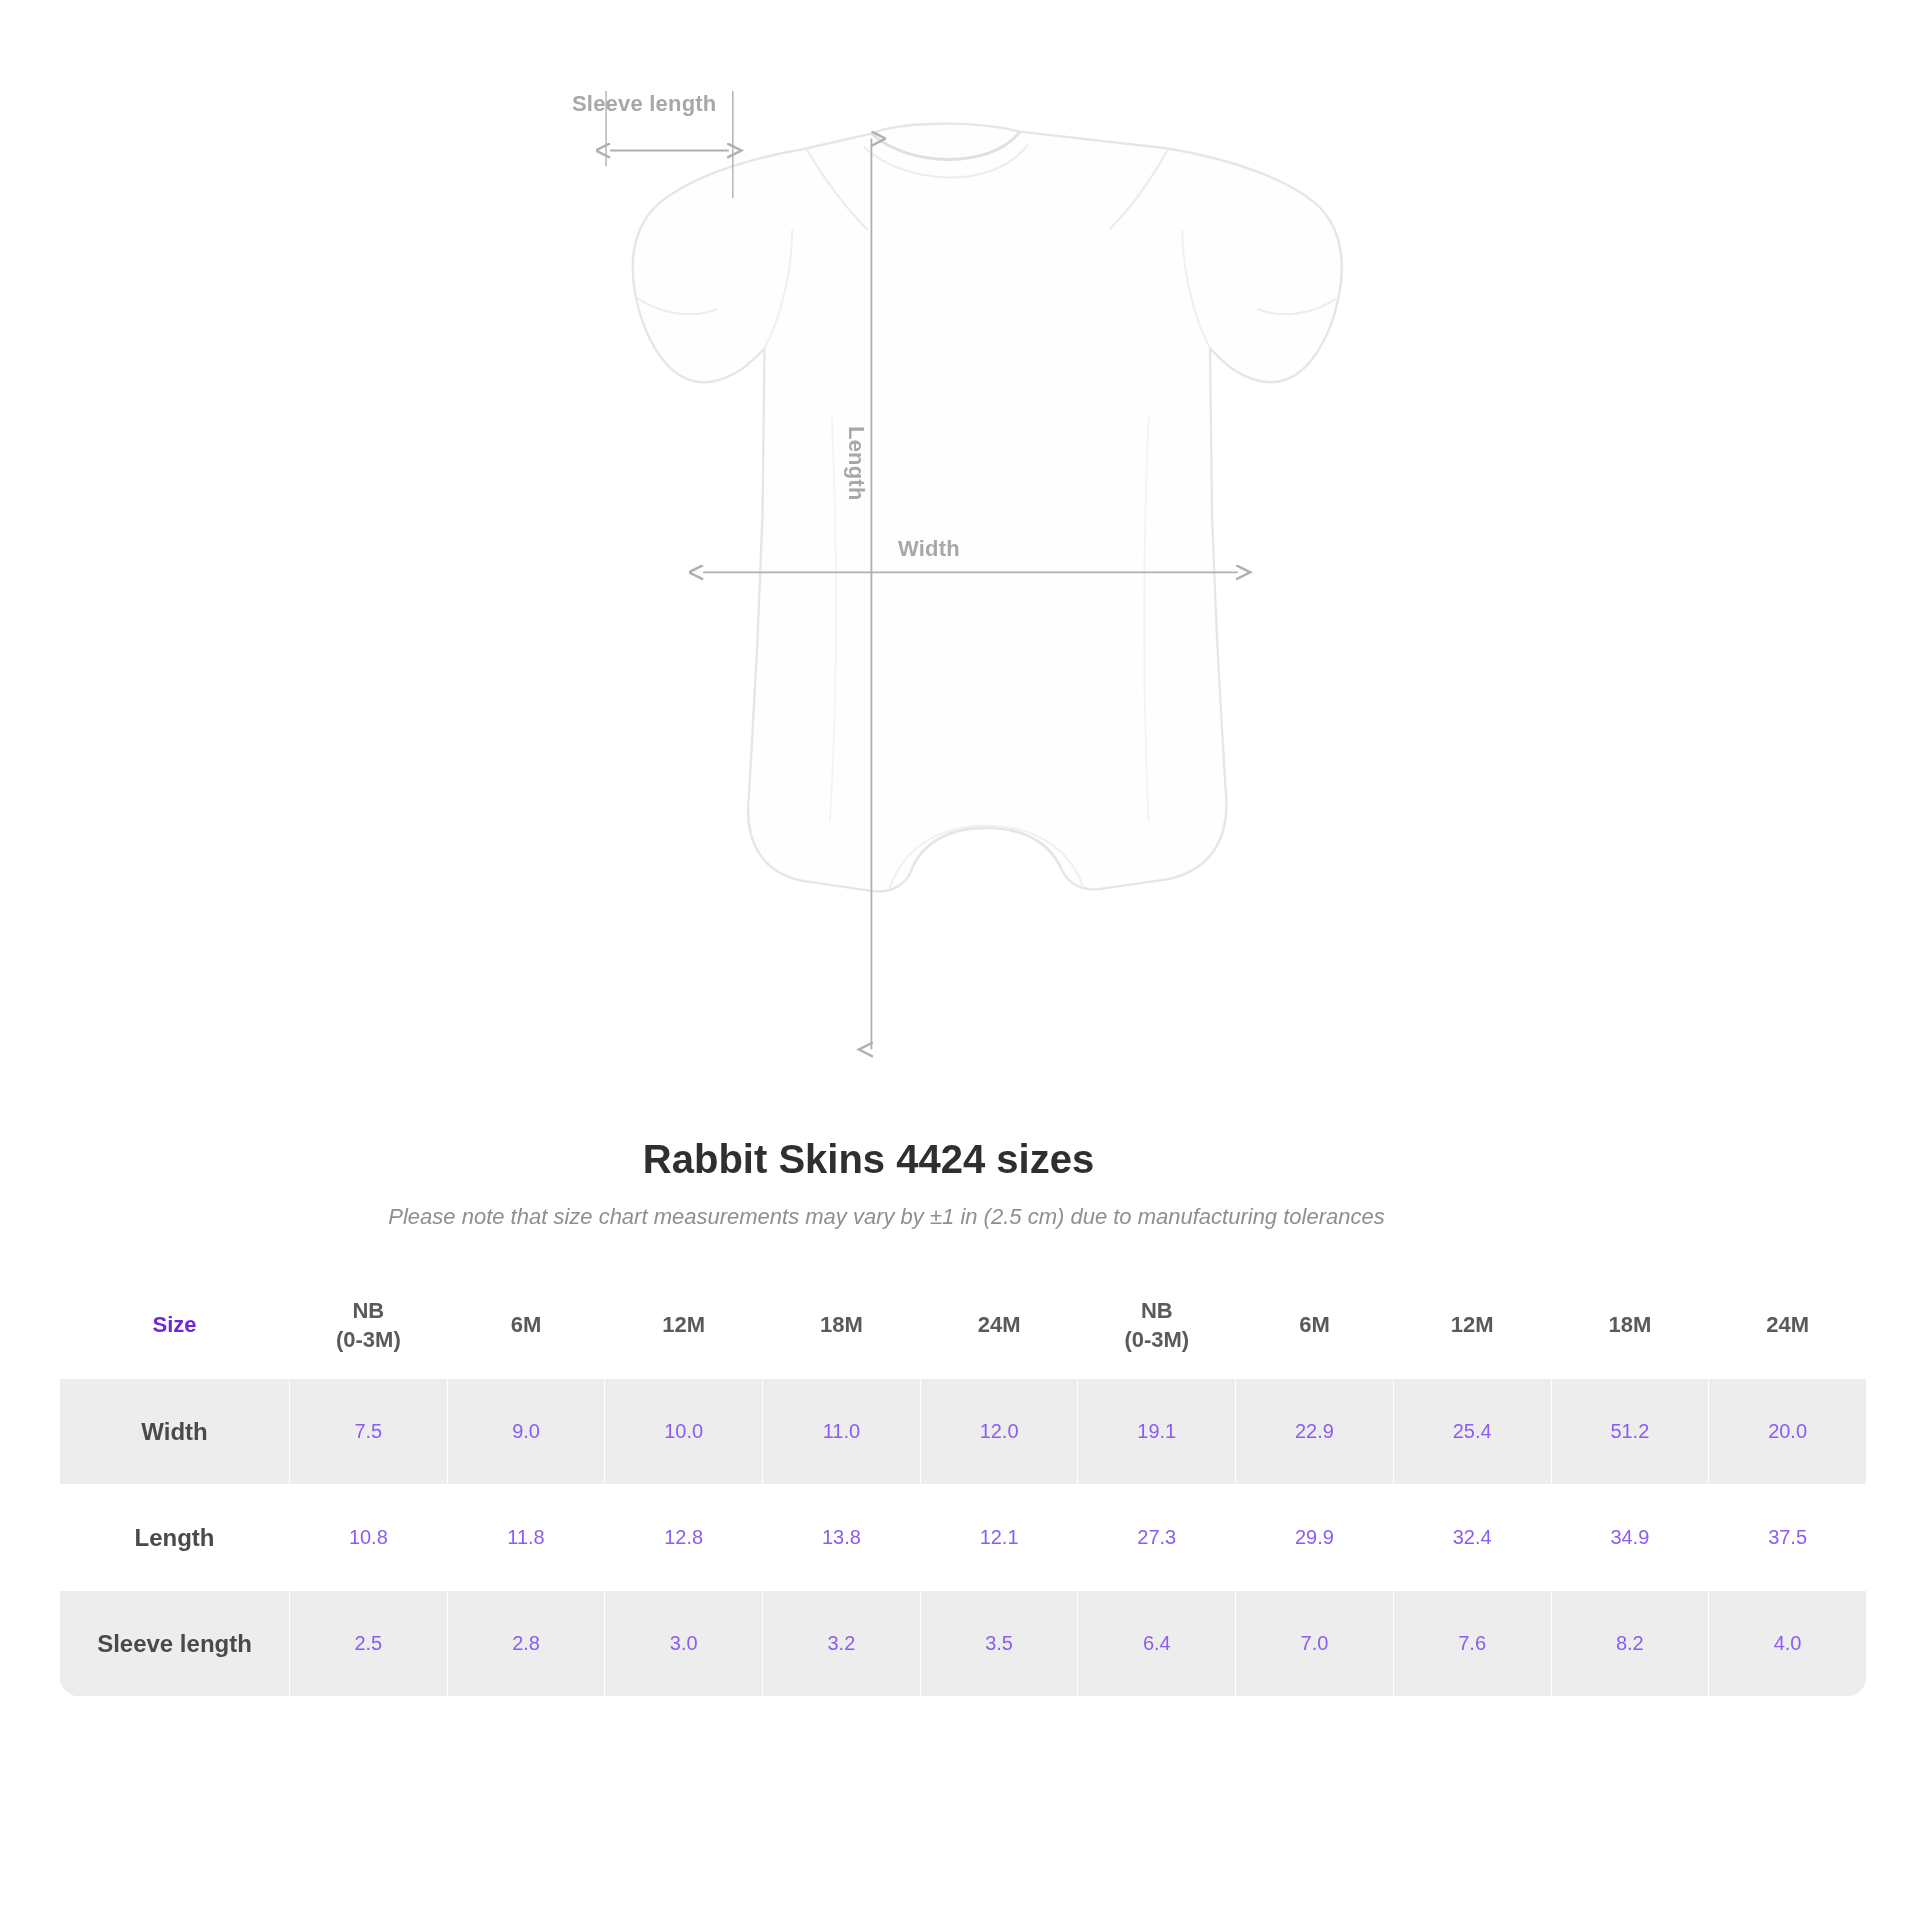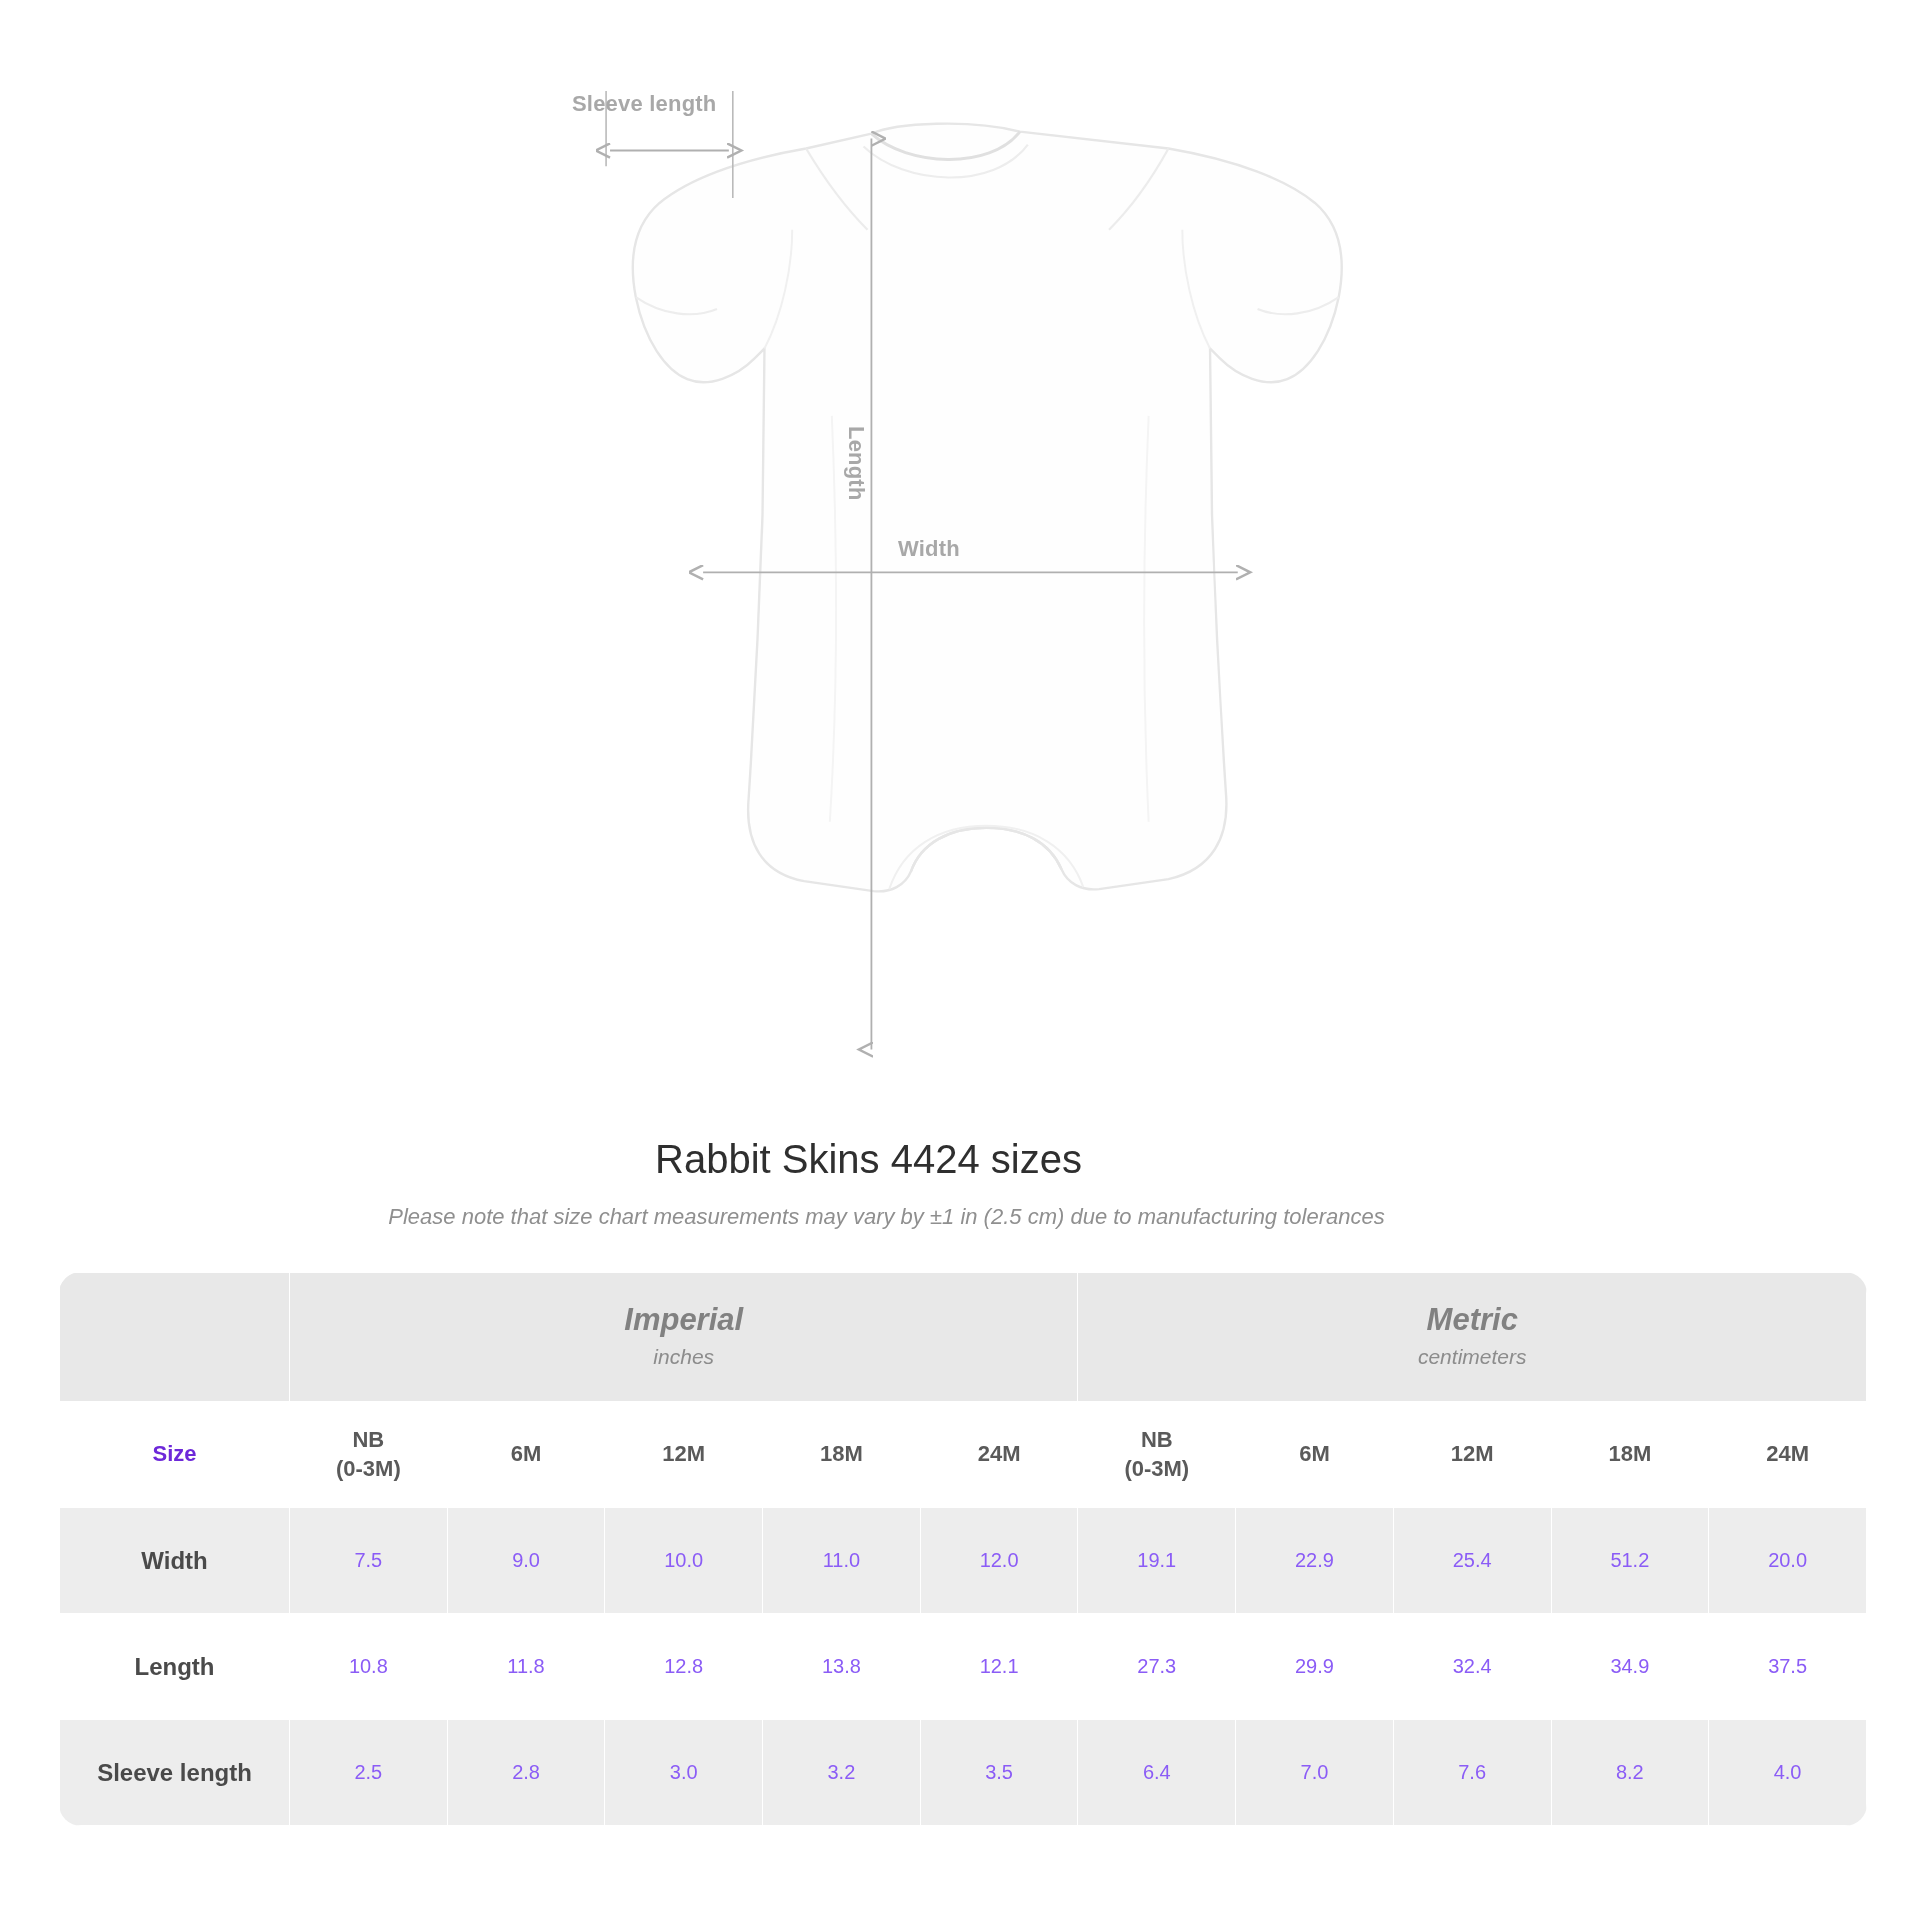--- a/index.html
+++ b/index.html
@@ -52,21 +52,21 @@
     transform-origin: left top;
   }
 
   
   .title-block {
     text-align: center;
     margin-top: 38px;
   }
   .chart-title {
     font-size: 40px;
-    font-weight: normal;
+    font-weight: bold;
     color: #2f2f2f;
     margin: 0;
   }
   .chart-note {
     font-size: 22px;
     font-style: italic;
     color: #8f8f8f;
     margin: 22px 0 0 0;
     padding-left: 36px;
   }
@@ -249,31 +249,20 @@
           <col>
           <col>
           <col>
         <col>
           <col>
           <col>
           <col>
           <col>
       </colgroup>
       <tbody>
-        <tr class="unit-head">
-          <td class="corner-cell"></td>
-          <td colspan="5">
-            <div class="unit-name">Imperial</div>
-            <div class="unit-sub">inches</div>
-          </td>
-          <td colspan="5">
-            <div class="unit-name">Metric</div>
-            <div class="unit-sub">centimeters</div>
-          </td>
-        </tr>
 
         <tr class="hdr-row">
           <td class="rowlabel">Size</td>
           <td>
             <div>NB</div>
             <div>(0-3M)</div>
           </td>
           <td>
             <div>6M</div>
           </td>

